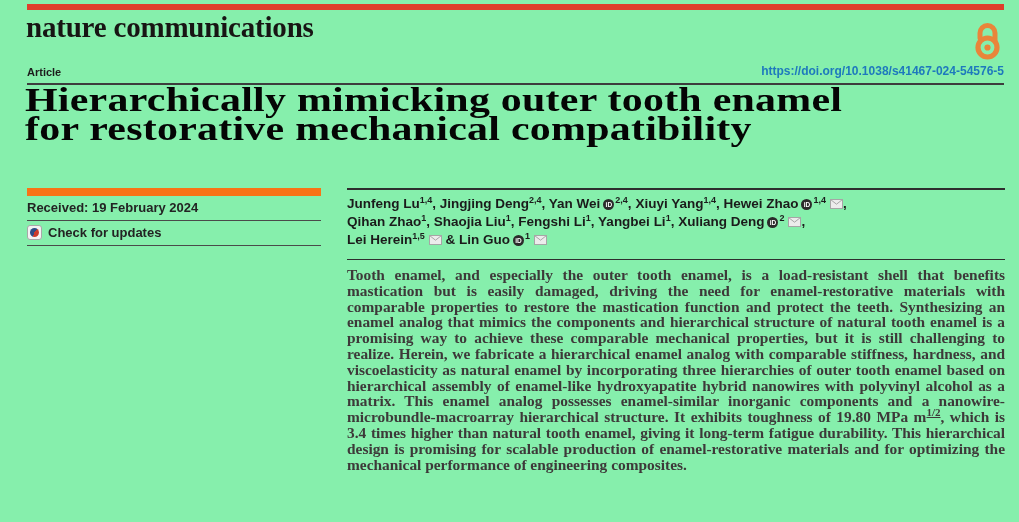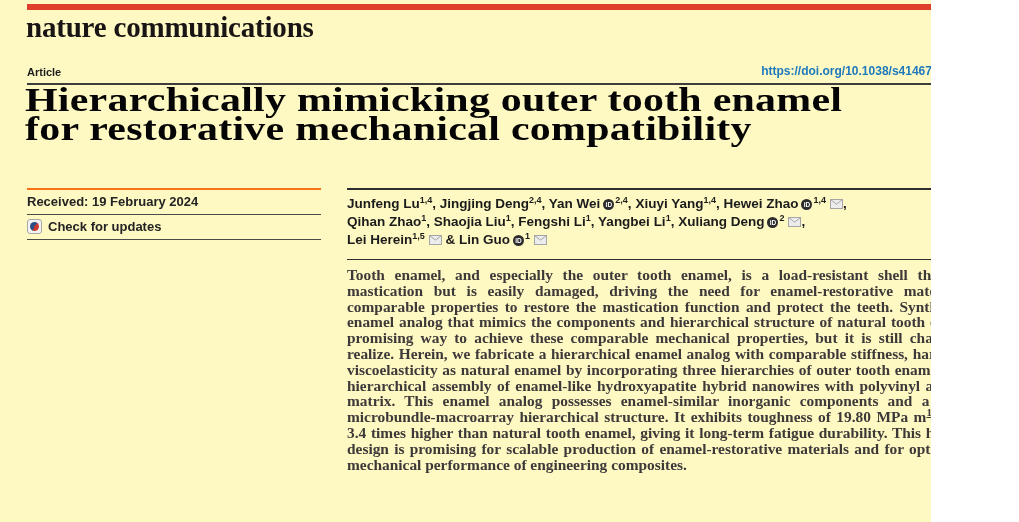--- a/index.html
+++ b/index.html
@@ -1,16 +1,16 @@
 <!DOCTYPE html>
 <html><head>
 <meta charset="utf-8">
 <style>
   html,body{margin:0;padding:0;background:#ffffff;}
-  .page{position:relative;width:931px;height:522px;background:#fef9c3;overflow:hidden;
+  .page{position:relative;width:1019px;height:522px;background:#86efac;overflow:hidden;
         font-family:"Liberation Sans",sans-serif;color:#1d1d1d;}
 
   .redbar{position:absolute;left:27px;top:4px;width:977px;height:6px;background:#df3e2b;}
 
   .wordmark{position:absolute;left:26px;top:11px;margin:0;
             font-family:"Liberation Serif",serif;font-weight:700;font-size:29px;
             letter-spacing:-0.2px;color:#181514;}
 
   .oa{position:absolute;left:971px;top:20px;}
 
@@ -21,21 +21,21 @@
   .doi{font-weight:700;font-size:12px;color:#1e79bd;text-decoration:none;}
 
   .title{position:absolute;left:25px;top:86px;margin:0;
          font-family:"Liberation Serif",serif;font-weight:700;font-size:33px;
          line-height:28.5px;letter-spacing:0.2px;color:#050505;
          transform:scaleX(1.27);transform-origin:left top;white-space:nowrap;}
   .tline{display:block;}
 
   .sidebar{position:absolute;left:27px;top:188px;width:294px;border-bottom:1.5px solid #4a4a4a;}
   .srow{border-top:1.5px solid #4a4a4a;padding:4px 0 5px;font-size:13px;font-weight:700;color:#232323;}
-  .srow.first{border-top:2px solid #f97316;}
+  .srow.first{border-top:8px solid #f97316;}
   .srow.serifrow{font-family:"Liberation Serif",serif;font-weight:400;font-size:13.5px;color:#2a2a2a;}
   .check{display:flex;align-items:flex-end;gap:6px;cursor:pointer;}
   .cm{width:15px;height:15px;border:1px solid #a8a8a8;border-radius:3px;background:#f3f3f3;
       display:inline-flex;align-items:center;justify-content:center;box-sizing:border-box;flex:none;}
   .cmdot{width:9px;height:9px;border-radius:50%;
          background:conic-gradient(from 40deg,#c93a2c 0 160deg,#2c4c86 160deg 360deg);}
 
   .main{position:absolute;left:347px;top:188px;width:658px;}
   .authors{border-top:2px solid #2e2e2e;padding-top:5px;
            font-size:13.5px;line-height:18px;font-weight:700;color:#1b1b1b;}

